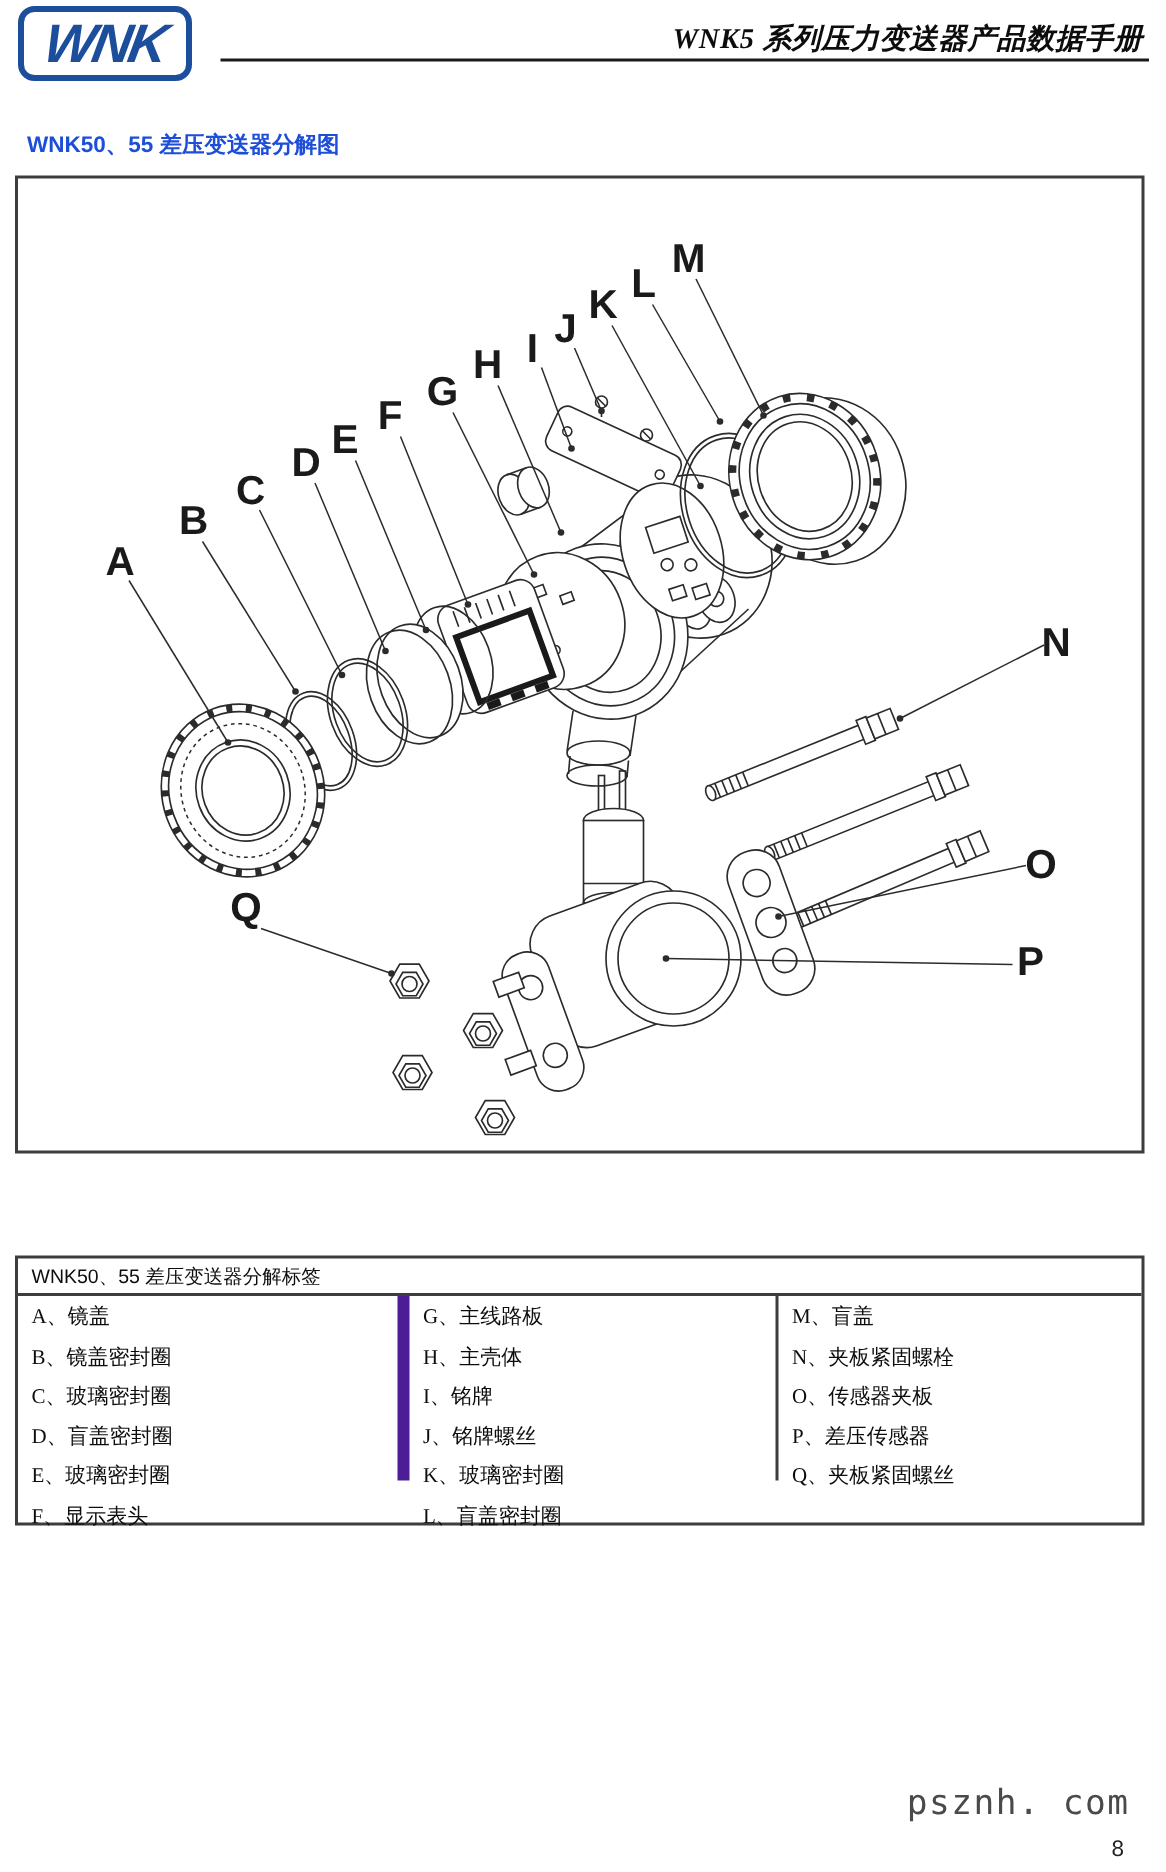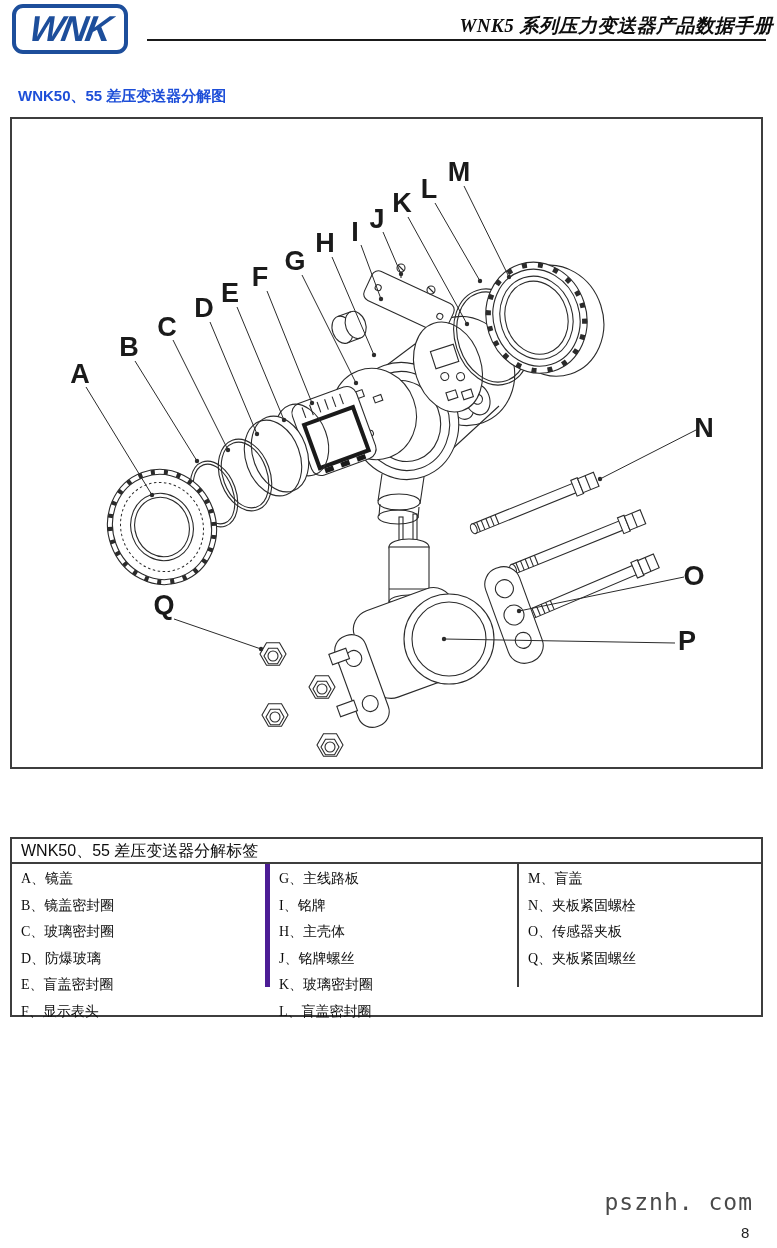--- a/index.html
+++ b/index.html
@@ -4,39 +4,39 @@
 <style>
   html,body{margin:0;padding:0;background:#ffffff;}
   .page{position:relative;width:777px;height:1248px;background:#ffffff;overflow:hidden;
         font-family:"Liberation Sans",sans-serif;color:#111;}
   
   .logo{position:absolute;left:12px;top:4px;width:116px;height:50px;
         border:4px solid #1d4e9b;border-radius:11px;display:flex;align-items:center;justify-content:center;
         box-sizing:border-box;background:#fff;}
   .logo span{color:#1d4e9b;font-weight:bold;font-style:italic;font-size:36px;line-height:1;
         letter-spacing:-2px;transform:skewX(-10deg);font-family:"Liberation Sans",sans-serif;}
-  .doc-title{position:absolute;top:13px;right:4px;font-size:19px;font-weight:bold;font-style:italic;
+  .doc-title{position:absolute;top:13px;right:15px;font-size:19px;font-weight:bold;font-style:italic;
         color:#0d0d0d;font-family:"Liberation Serif",serif;letter-spacing:0.5px;}
   .header-rule{position:absolute;left:147px;top:39px;width:619px;height:2px;background:#1a1a1a;}
   
   .fig-heading{position:absolute;left:18px;top:87px;margin:0;font-size:15px;font-weight:bold;color:#1d4ed8;
         font-family:"Liberation Sans",sans-serif;}
   
   .figure-box{position:absolute;left:10px;top:117px;width:753px;height:652px;
         border:2px solid #3d3d3d;box-sizing:border-box;background:#fff;}
   .figure-box svg{position:absolute;left:0;top:0;width:100%;height:100%;}
   
   .label-table{position:absolute;left:10px;top:837px;width:753px;height:180px;
         border:2px solid #3d3d3d;box-sizing:border-box;background:#fff;}
-  .lt-header{height:23px;line-height:23px;padding-left:9px;font-size:16px;color:#0d0d0d;
+  .lt-header{height:23px;line-height:23px;padding-left:9px;font-size:13px;color:#0d0d0d;
         border-bottom:2px solid #3d3d3d;font-family:"Liberation Sans",sans-serif;}
   .lt-body{display:flex;height:123px;}
   .lt-col{padding:2px 0 0 9px;box-sizing:border-box;}
   .lt-col.c1{width:253px;}
-  .lt-col.c2{width:252px;border-left:5px solid #4c1d95;}
+  .lt-col.c2{width:252px;border-left:8px solid #4c1d95;}
   .lt-col.c3{flex:1;border-left:2px solid #3d3d3d;}
   .lt-cell{height:26.5px;line-height:26.5px;font-size:14px;color:#0d0d0d;
         font-family:"Liberation Serif",serif;white-space:nowrap;}
   
   .watermark{position:absolute;top:1189px;right:24px;font-size:23px;color:#4a4a4a;
         font-family:"DejaVu Sans Mono",monospace;letter-spacing:1px;}
   .page-number{position:absolute;top:1224px;left:741px;font-size:15px;color:#222;
         font-family:"Liberation Sans",sans-serif;}
   
   .ln{stroke:#2b2b2b;stroke-width:1.1;fill:none;}
@@ -303,36 +303,37 @@
     </svg>
   </div>
 
   <div class="label-table">
     <div class="lt-header">WNK50、55 差压变送器分解标签</div>
     <div class="lt-body">
       <div class="lt-col c1">
         <div class="lt-cell">A、镜盖</div>
         <div class="lt-cell">B、镜盖密封圈</div>
         <div class="lt-cell">C、玻璃密封圈</div>
-        <div class="lt-cell">D、防爆玻璃</div>
-        <div class="lt-cell">E、盲盖密封圈</div>
+        <div class="lt-cell">D、盲盖密封圈</div>
+        <div class="lt-cell">E、玻璃密封圈</div>
         <div class="lt-cell">F、显示表头</div>
       </div>
       <div class="lt-col c2">
         <div class="lt-cell">G、主线路板</div>
+        <div class="lt-cell">H、主壳体</div>
         <div class="lt-cell">I、铭牌</div>
-        <div class="lt-cell">H、主壳体</div>
         <div class="lt-cell">J、铭牌螺丝</div>
         <div class="lt-cell">K、玻璃密封圈</div>
         <div class="lt-cell">L、盲盖密封圈</div>
       </div>
       <div class="lt-col c3">
         <div class="lt-cell">M、盲盖</div>
         <div class="lt-cell">N、夹板紧固螺栓</div>
         <div class="lt-cell">O、传感器夹板</div>
+        <div class="lt-cell">P、差压传感器</div>
         <div class="lt-cell">Q、夹板紧固螺丝</div>
         <div class="lt-cell"></div>
       </div>
     </div>
   </div>
 
   <div class="watermark">psznh. com</div>
   <div class="page-number">8</div>
 
 </div>

